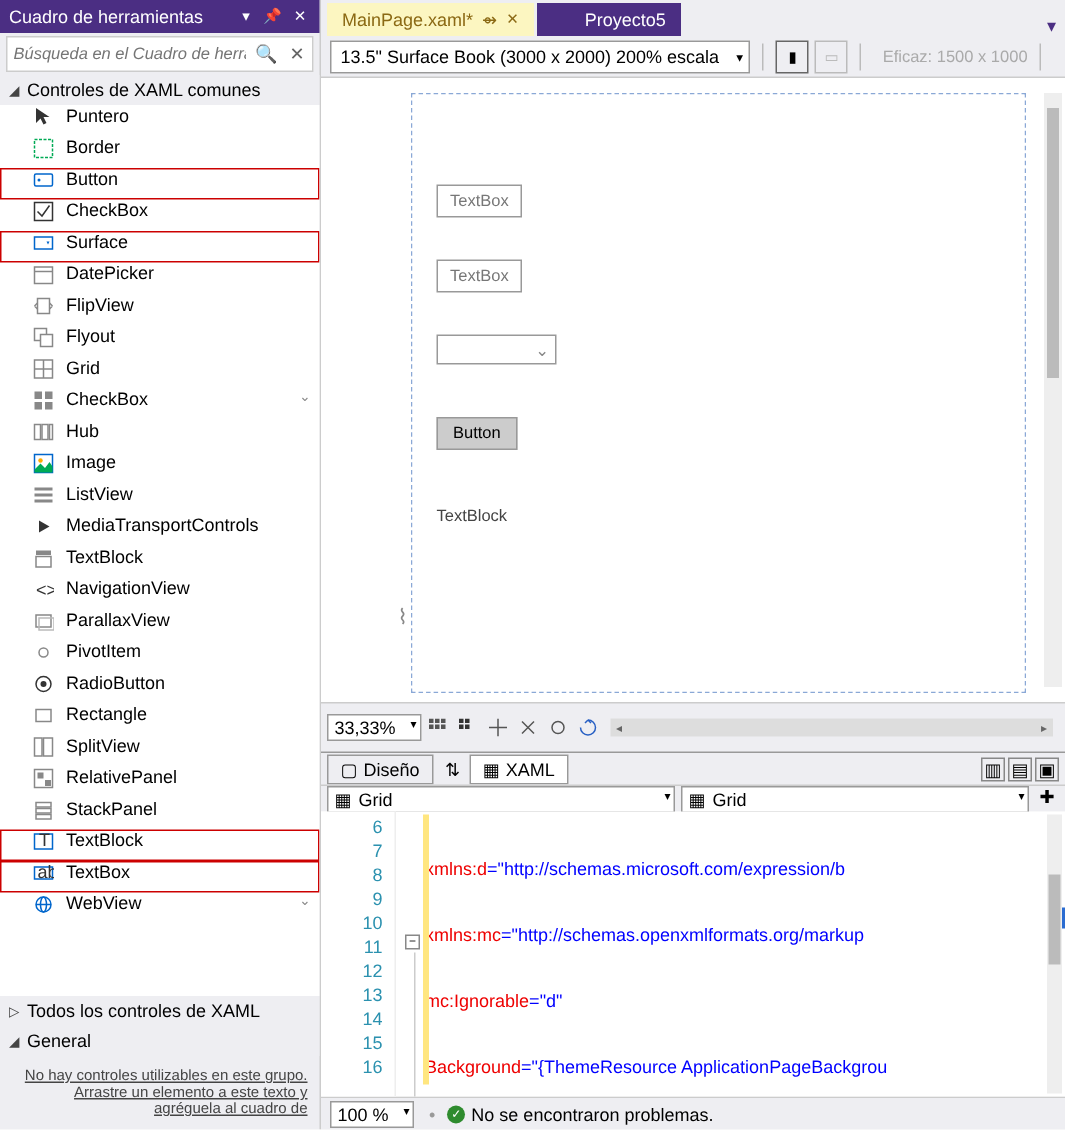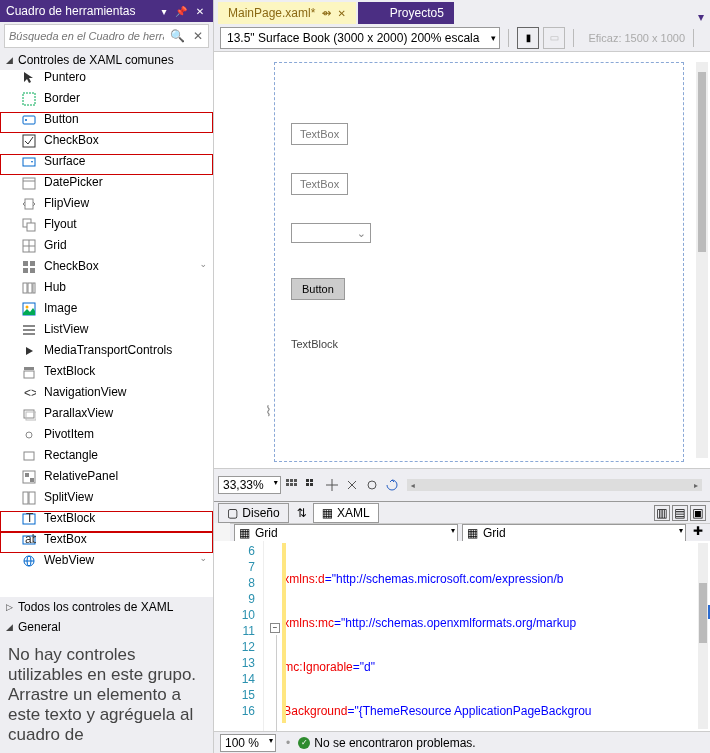--- a/index.html
+++ b/index.html
@@ -14,21 +14,21 @@
 .toolbox-search input { border: none; outline: none; flex: 1; padding: 0 4px; font-size: 11px; color: #999; font-style: italic; background: transparent; }
 .toolbox-search .sicon { width: 20px; text-align: center; color: #666; }
 .tb-group { padding: 3px 6px; font-weight: 400; background: #eeeef2; cursor: pointer; display: flex; align-items: center; }
 .tb-group .tri { width: 12px; font-size: 9px; color: #444; }
 .tb-list { flex: 1; overflow-y: auto; background: #fff; }
 .tb-item { display: flex; align-items: flex-start; height: 21px; padding: 0 6px 0 20px; cursor: grab; }
 .tb-item .ticon { width: 18px; height: 16px; display: flex; align-items: center; justify-content: center; margin-right: 6px; }
 .tb-item .ticon svg { width: 14px; height: 14px; }
 .tb-item.hl { outline: 1px solid #c00; outline-offset: -1px; }
 .tb-item .chev { margin-left: auto; color: #888; font-size: 9px; }
-.tb-footer { padding: 8px; font-size: 17px; color: #444; text-align: left; }
+.tb-footer { padding: 8px; font-size: 10px; color: #444; text-align: right; text-decoration: underline; }
 
 
 .main { flex: 1; display: flex; flex-direction: column; background: #f5f5f5; }
 .tabstrip { height: 24px; background: #eeeef2; display: flex; align-items: flex-end; padding-left: 4px; }
 .tab { height: 22px; padding: 0 10px; display: flex; align-items: center; font-size: 11px; margin-right: 2px; cursor: pointer; }
 .tab.active { background: #fcf6c1; color: #8b6914; }
 .tab.inactive { background: #4b2e83; color: #fff; padding-left: 32px; }
 .tab .close { margin-left: 6px; font-size: 10px; }
 .tabstrip .pin { margin-left: auto; margin-right: 6px; color: #4b2e83; cursor: pointer; }
 
@@ -63,21 +63,21 @@
 .df-scroll .arrow { position: absolute; width: 12px; height: 12px; top: 0; display: flex; align-items: center; justify-content: center; font-size: 8px; color: #666; }
 .df-scroll .arrow.l { left: 0; } .df-scroll .arrow.r { right: 0; }
 
 .design-xaml-tabs { height: 22px; background: #eeeef2; border-top: 1px solid #999; display: flex; align-items: center; padding: 0 4px; }
 .dx-tab { padding: 2px 8px; font-size: 11px; border: 1px solid #999; background: #fff; margin-right: 2px; cursor: pointer; display:flex; align-items:center; gap:4px; }
 .dx-tab.inactive { background: #eeeef2; }
 .dx-swap { margin: 0 6px; cursor: pointer; font-size: 12px; }
 .dx-right { margin-left: auto; display: flex; gap: 2px; }
 .dx-right .ly { width: 16px; height: 16px; border: 1px solid #888; display:flex;align-items:center;justify-content:center; cursor:pointer; }
 
-.xaml-toolbar { height: 18px; background: #eeeef2; border-top: 1px solid #ccc; display: flex; align-items: flex-start; padding: 0 4px; margin-left: 16px; }
+.xaml-toolbar { height: 18px; background: #eeeef2; border-top: 1px solid #ccc; display: flex; align-items: flex-start; padding: 0 4px; }
 .xaml-dd { flex: 1; border: 1px solid #999; background: #fff; padding: 1px 16px 1px 4px; font-size: 11px; position: relative; margin-right: 4px; }
 .xaml-dd::after { content: "▾"; position: absolute; right: 2px; font-size: 8px; }
 .xaml-dd .gicon { display:inline-block; width:12px; height:10px; margin-right:4px; }
 
 .code-area { flex: 0 0 190px; background: #fff; display: flex; overflow: hidden; font-family: Consolas, monospace; font-size: 12px; position: relative; }
 .gutter { width: 50px; background: #fff; text-align: right; color: #2b91af; padding: 2px 8px 2px 0; border-right: 1px solid #eee; }
 .gutter div { height: 16px; line-height: 16px; }
 .code { flex: 1; padding: 2px 0 2px 6px; white-space: pre; overflow: hidden; }
 .code div { height: 16px; line-height: 16px; }
 .c-attr { color: #e00; }
@@ -275,43 +275,62 @@
         <span class="ticon">
           <svg viewBox="0 0 14 14">
             <circle cx="7" cy="7" r="3" fill="none" stroke="#888"></circle>
           </svg>
         </span>
         <span>PivotItem</span>
       </div>
       <div class="tb-item">
         <span class="ticon">
           <svg viewBox="0 0 14 14">
+            <circle cx="7" cy="7" r="5" fill="none" stroke="#333"></circle>
+            <circle cx="7" cy="7" r="2" fill="#333"></circle>
+          </svg>
+        </span>
+        <span>RadioButton</span>
+      </div>
+      <div class="tb-item">
+        <span class="ticon">
+          <svg viewBox="0 0 14 14">
             <rect x="2" y="3" width="10" height="8" fill="none" stroke="#888"></rect>
           </svg>
         </span>
         <span>Rectangle</span>
+      </div>
+      <div class="tb-item">
+        <span class="ticon">
+          <svg viewBox="0 0 14 14">
+            <rect x="1" y="1" width="5" height="12" fill="none" stroke="#888"></rect>
+            <rect x="7" y="1" width="6" height="12" fill="none" stroke="#888"></rect>
+          </svg>
+        </span>
+        <span>SplitView</span>
       </div>
       <div class="tb-item">
         <span class="ticon">
           <svg viewBox="0 0 14 14">
             <rect x="1" y="1" width="12" height="12" fill="none" stroke="#888"></rect>
             <rect x="3" y="3" width="4" height="4" fill="#888"></rect>
             <rect x="8" y="8" width="4" height="4" fill="#888"></rect>
           </svg>
         </span>
         <span>RelativePanel</span>
       </div>
       <div class="tb-item">
         <span class="ticon">
           <svg viewBox="0 0 14 14">
-            <rect x="1" y="1" width="5" height="12" fill="none" stroke="#888"></rect>
-            <rect x="7" y="1" width="6" height="12" fill="none" stroke="#888"></rect>
-          </svg>
-        </span>
-        <span>SplitView</span>
+            <rect x="2" y="2" width="10" height="3" fill="none" stroke="#888"></rect>
+            <rect x="2" y="6" width="10" height="3" fill="none" stroke="#888"></rect>
+            <rect x="2" y="10" width="10" height="3" fill="none" stroke="#888"></rect>
+          </svg>
+        </span>
+        <span>StackPanel</span>
       </div>
       <div class="tb-item hl">
         <span class="ticon">
           <svg viewBox="0 0 14 14">
             <rect x="1" y="2" width="12" height="10" fill="none" stroke="#06c"></rect>
             <text x="4" y="10" font-size="8" fill="#333">T</text>
           </svg>
         </span>
         <span>TextBlock</span>
       </div>

